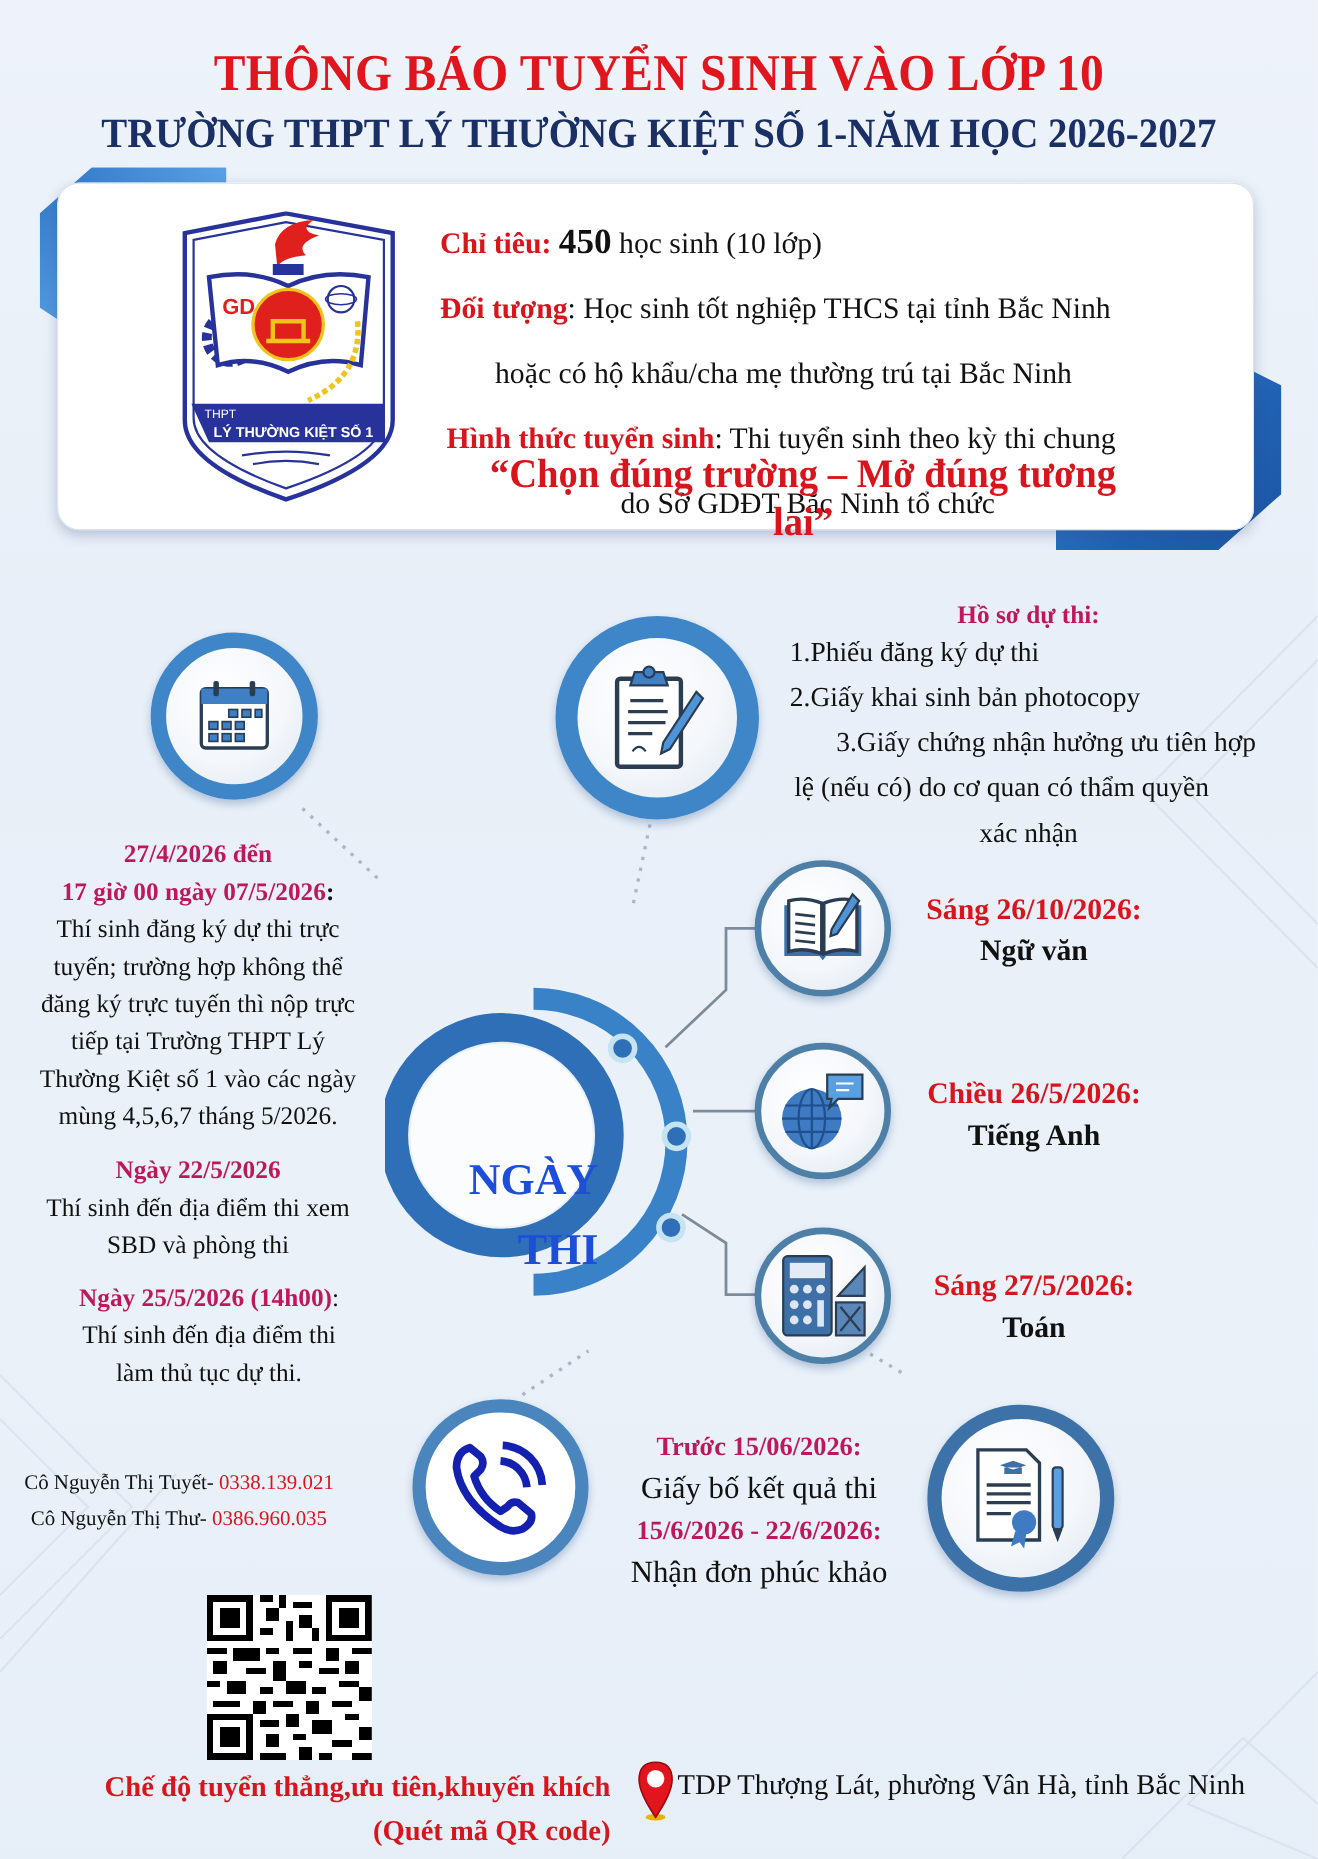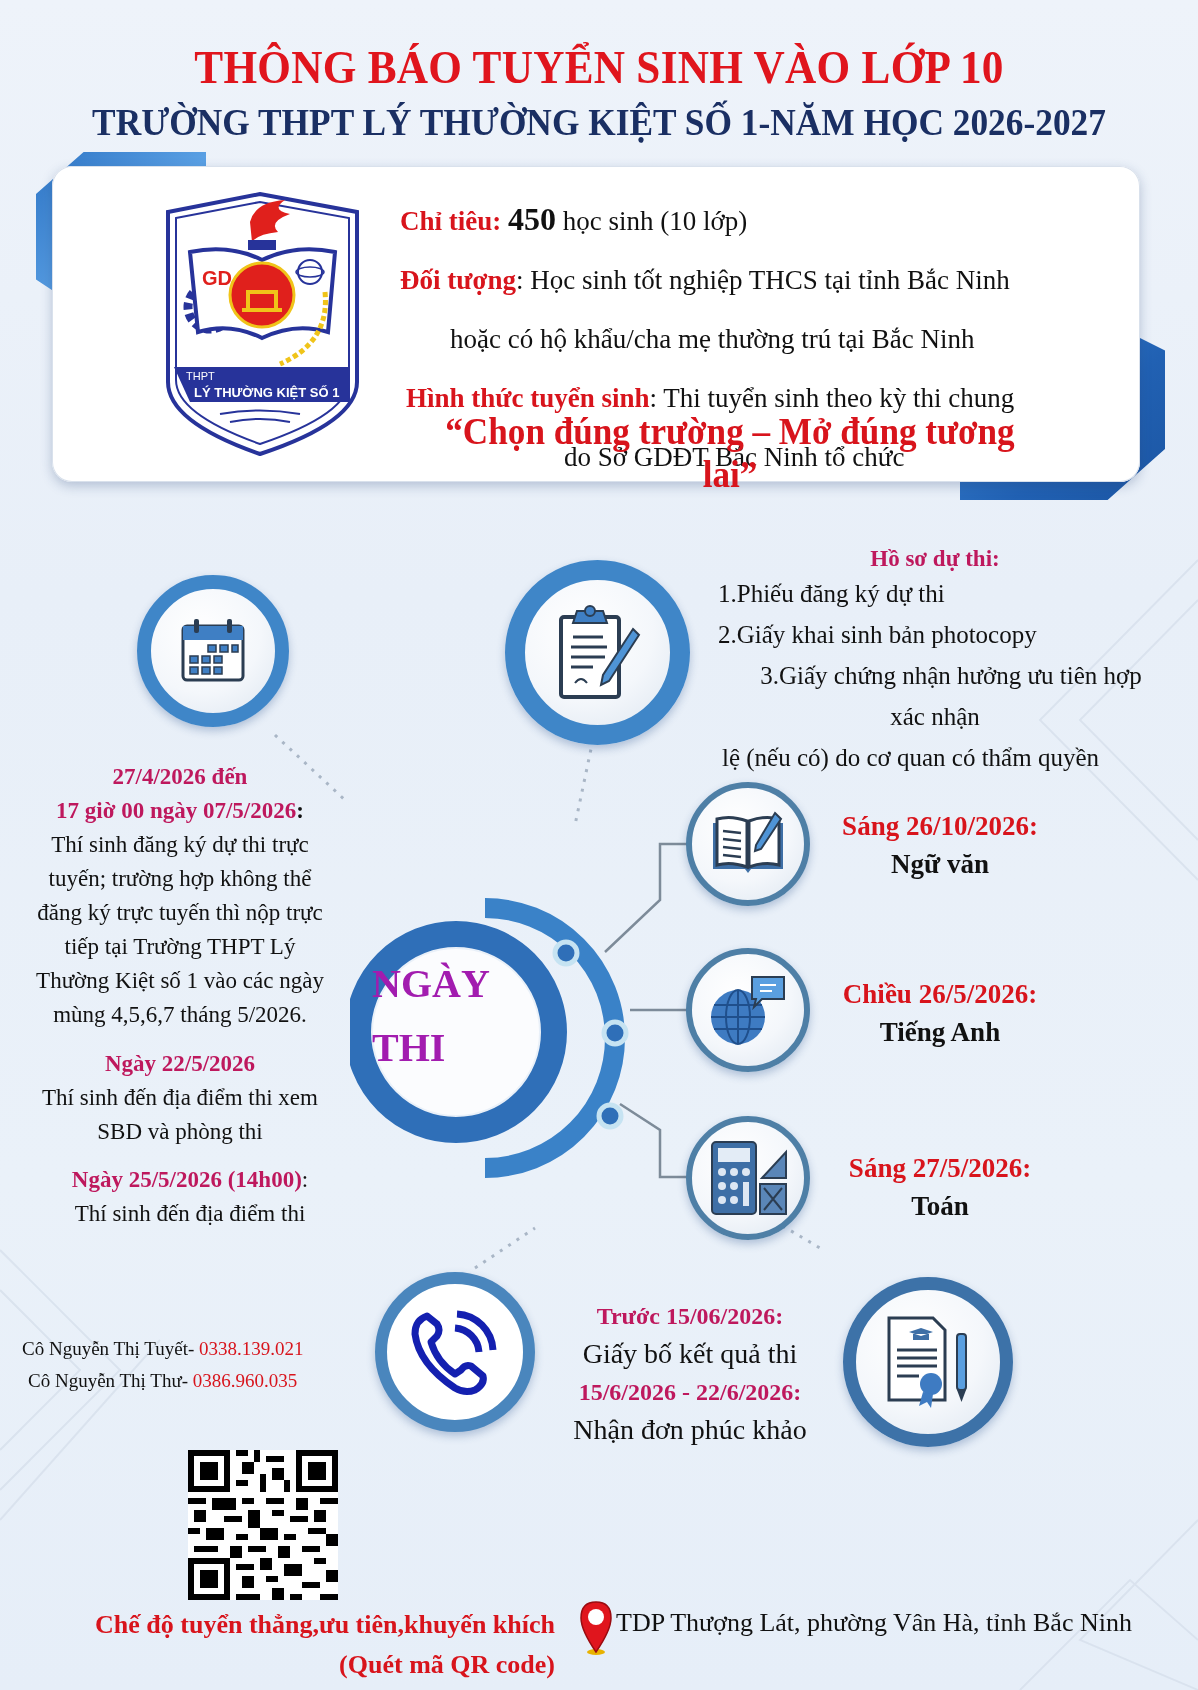--- a/index.html
+++ b/index.html
@@ -194,22 +194,22 @@
     <path d="M22 80 Q28 72 34 80" stroke="#2b3d52" stroke-width="2" fill="none"></path>
     <path d="M80 26 L86 32 L56 78 L48 82 L50 72 Z" fill="#4f94d6" stroke="#2b3d52" stroke-width="2"></path>
   </svg>
 </div>
 
 <div class="hoso">
   <div class="hdr">Hồ sơ dự thi:</div>
   <div style="padding-left:28px;">1.Phiếu đăng ký dự thi</div>
   <div style="padding-left:28px;">2.Giấy khai sinh bản photocopy</div>
   <div style="padding-left:32px;text-align:center;">3.Giấy chứng nhận hưởng ưu tiên hợp</div>
+  <div style="padding-left:32px;">lệ (nếu có) do cơ quan có thẩm quyền</div>
   <div style="text-align:center;">xác nhận</div>
-  <div style="padding-left:32px;">lệ (nếu có) do cơ quan có thẩm quyền</div>
 </div>
 
 <div class="text-block" style="left:10px; top:760px; width:340px;">
   <div class="hdr">27/4/2026 đến</div>
   <div><span class="hdr">17 giờ 00 ngày 07/5/2026</span><span class="bold">:</span></div>
   <div>Thí sinh đăng ký dự thi trực</div>
   <div>tuyến; trường hợp không thể</div>
   <div>đăng ký trực tuyến thì nộp trực</div>
   <div>tiếp tại Trường THPT Lý</div>
   <div>Thường Kiệt số 1 vào các ngày</div>
@@ -218,33 +218,34 @@
 
 <div class="text-block" style="left:10px; top:1047px; width:340px;">
   <div class="hdr">Ngày 22/5/2026</div>
   <div>Thí sinh đến địa điểm thi xem</div>
   <div>SBD và phòng thi</div>
 </div>
 
 <div class="text-block" style="left:20px; top:1163px; width:340px;">
   <div><span class="hdr">Ngày 25/5/2026 (14h00)</span><span>:</span></div>
   <div>Thí sinh đến địa điểm thi</div>
+  <div>làm thủ tục dự thi.</div>
 </div>
 
 <svg class="abs" style="left:350px; top:880px;" width="280" height="310" viewBox="0 0 280 310">
   <path d="M135 28 A130 130 0 0 1 135 288" stroke="#3a82c8" stroke-width="20" fill="none"></path>
   <circle cx="106" cy="152" r="98" fill="none" stroke="#2f6fb8" stroke-width="26"></circle>
   <circle cx="106" cy="152" r="83" fill="#fbfcfe"></circle>
   <g fill="#2f6fb8" stroke="#c6e3f2" stroke-width="5">
     <circle cx="216" cy="73" r="11"></circle>
     <circle cx="265" cy="153" r="11"></circle>
     <circle cx="260" cy="236" r="11"></circle>
   </g>
 </svg>
-<div class="abs" style="left:372px; top:952px; width:172px; text-align:left; font-size:40px; font-weight:bold; color:#a21caf; line-height:64px;">
+<div class="abs" style="left:372px; top:1040px; width:172px; text-align:right; font-size:40px; font-weight:bold; color:#1d4ed8; line-height:64px;">
   <div>NGÀY</div>
   <div>THI</div>
 </div>
 
 <div class="icircle thin" style="left:686px; top:782px; width:124px; height:124px;">
   <svg width="78" height="66" viewBox="0 0 78 66">
     <path d="M4 12 L4 58 L36 58 L39 62 L42 58 L74 58 L74 12" fill="#3e6fa6"></path>
     <path d="M8 8 Q22 4 38 10 L38 56 Q22 50 8 54 Z" fill="#fff" stroke="#2b3d52" stroke-width="3"></path>
     <path d="M40 10 Q56 4 70 8 L70 54 Q56 50 40 56 Z" fill="#fff" stroke="#2b3d52" stroke-width="3"></path>
     <g stroke="#2b3d52" stroke-width="2.5">

